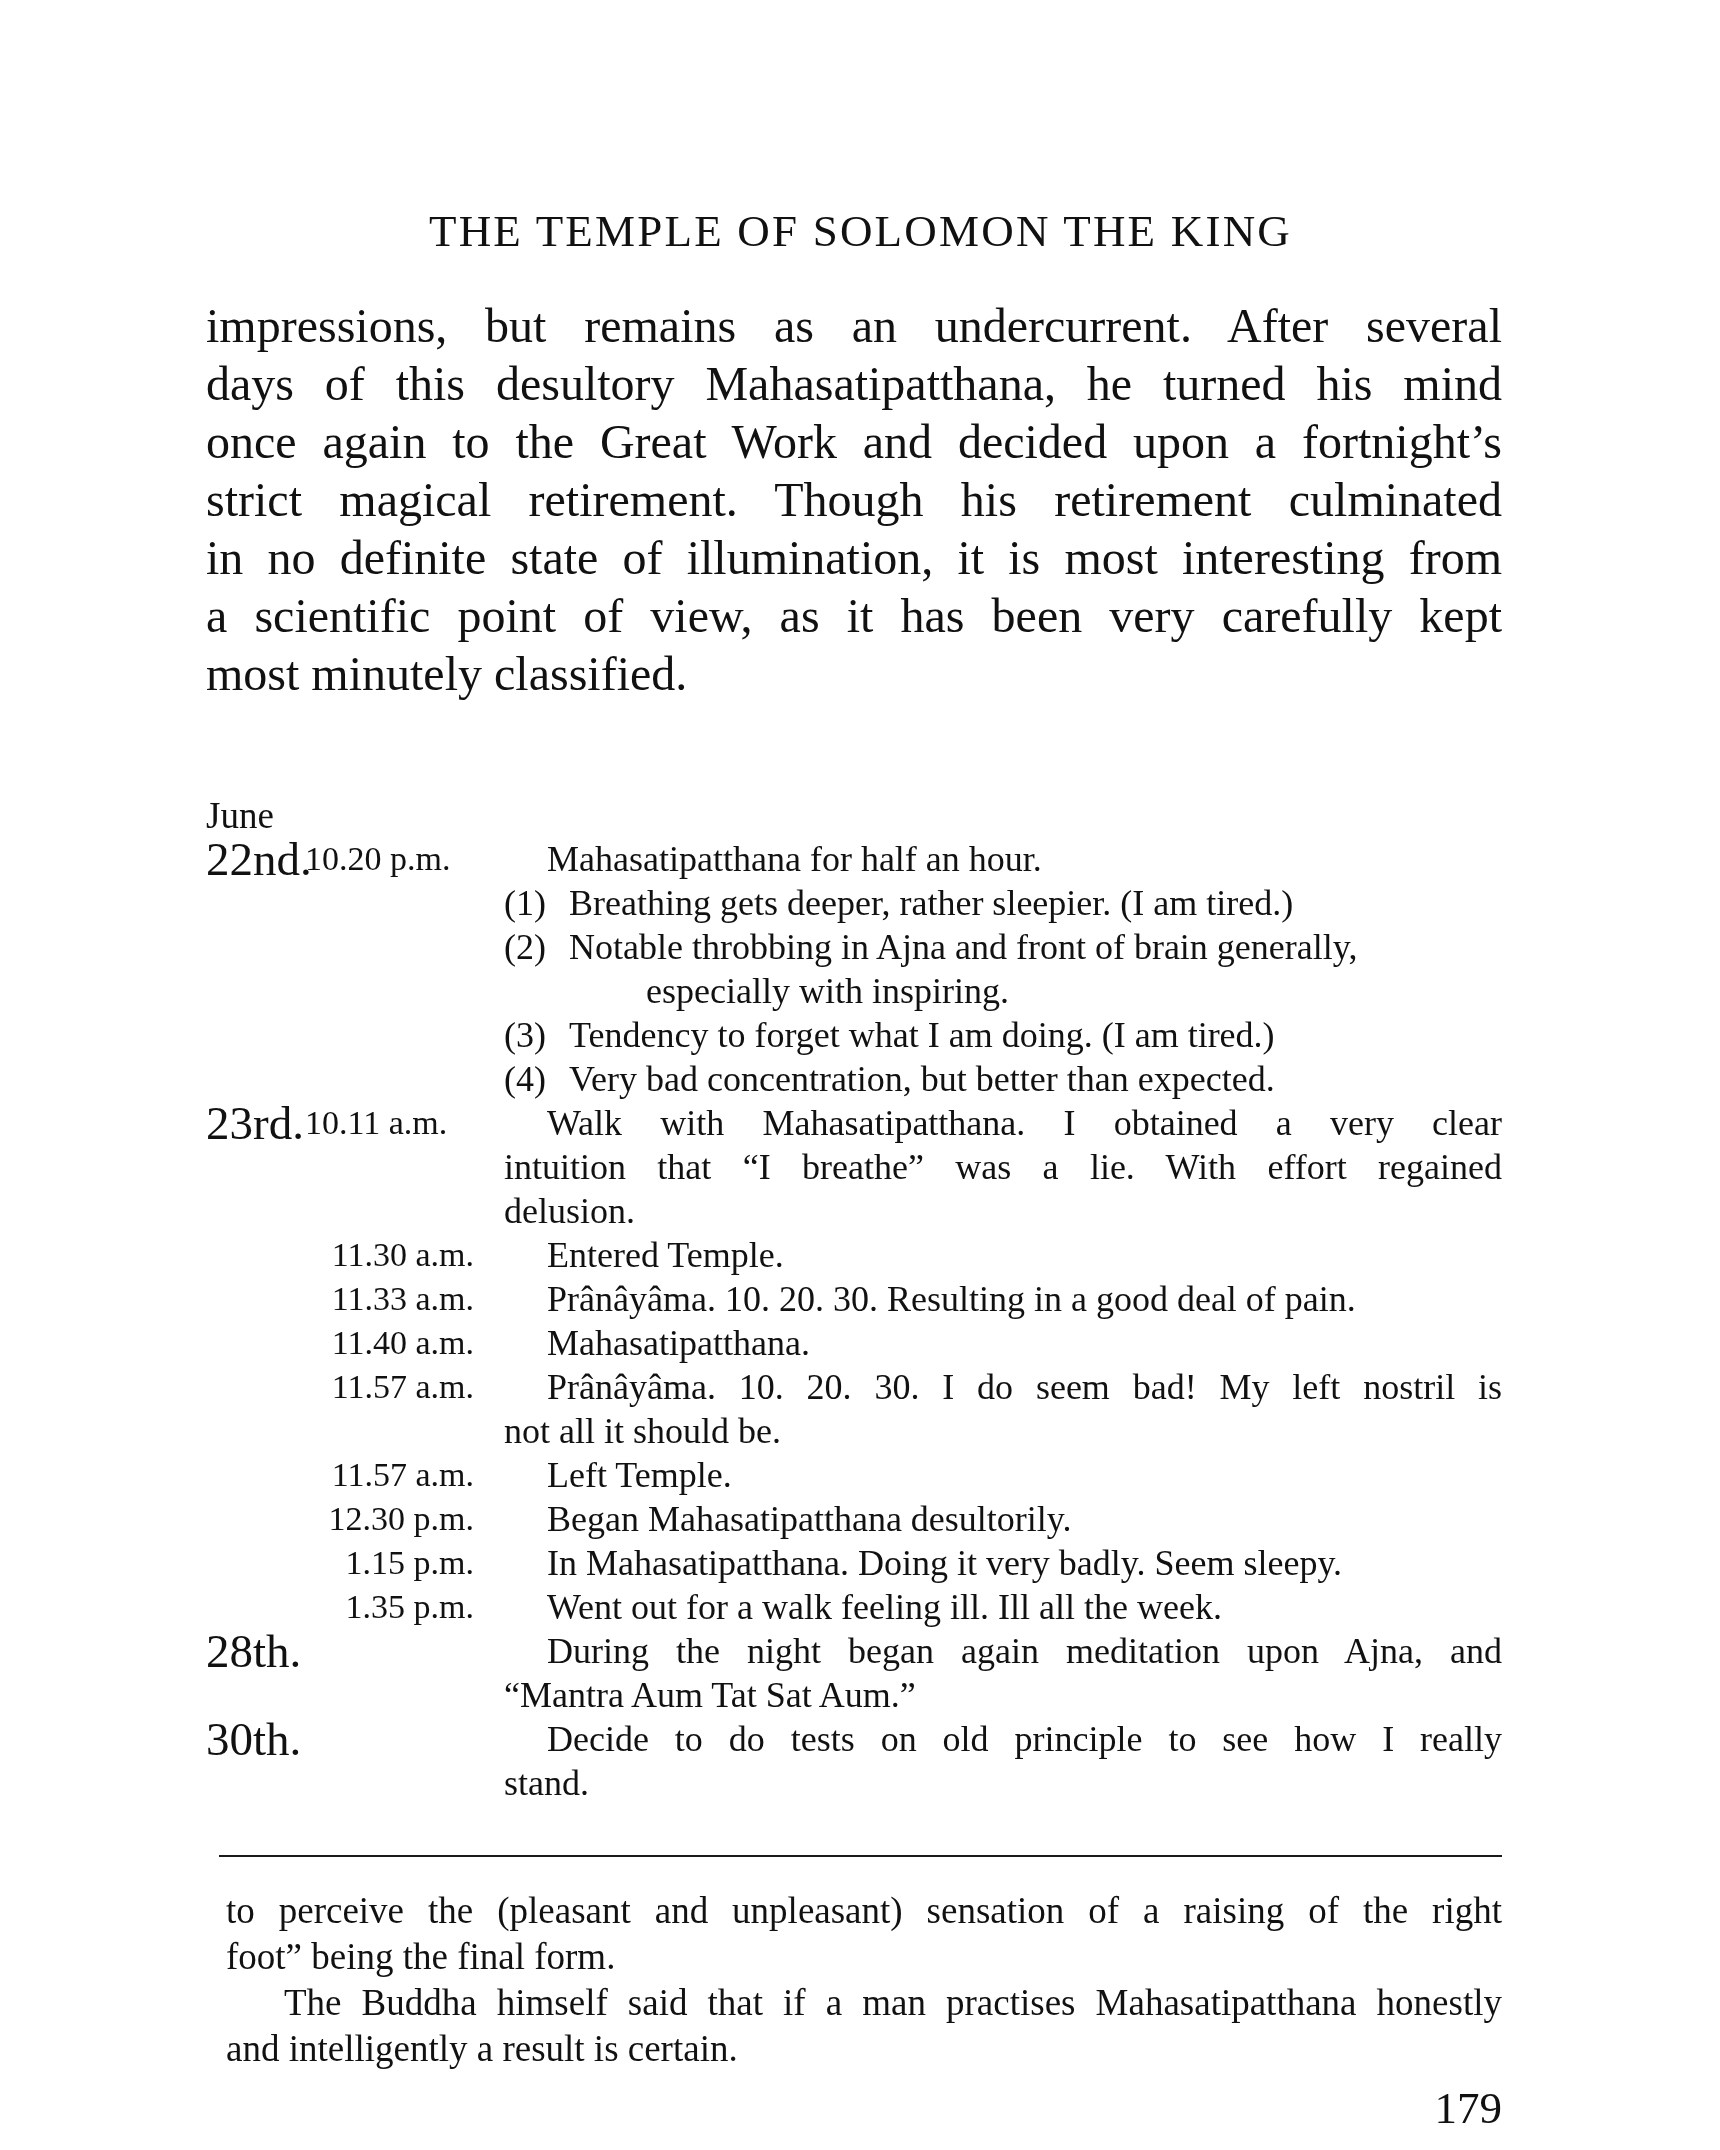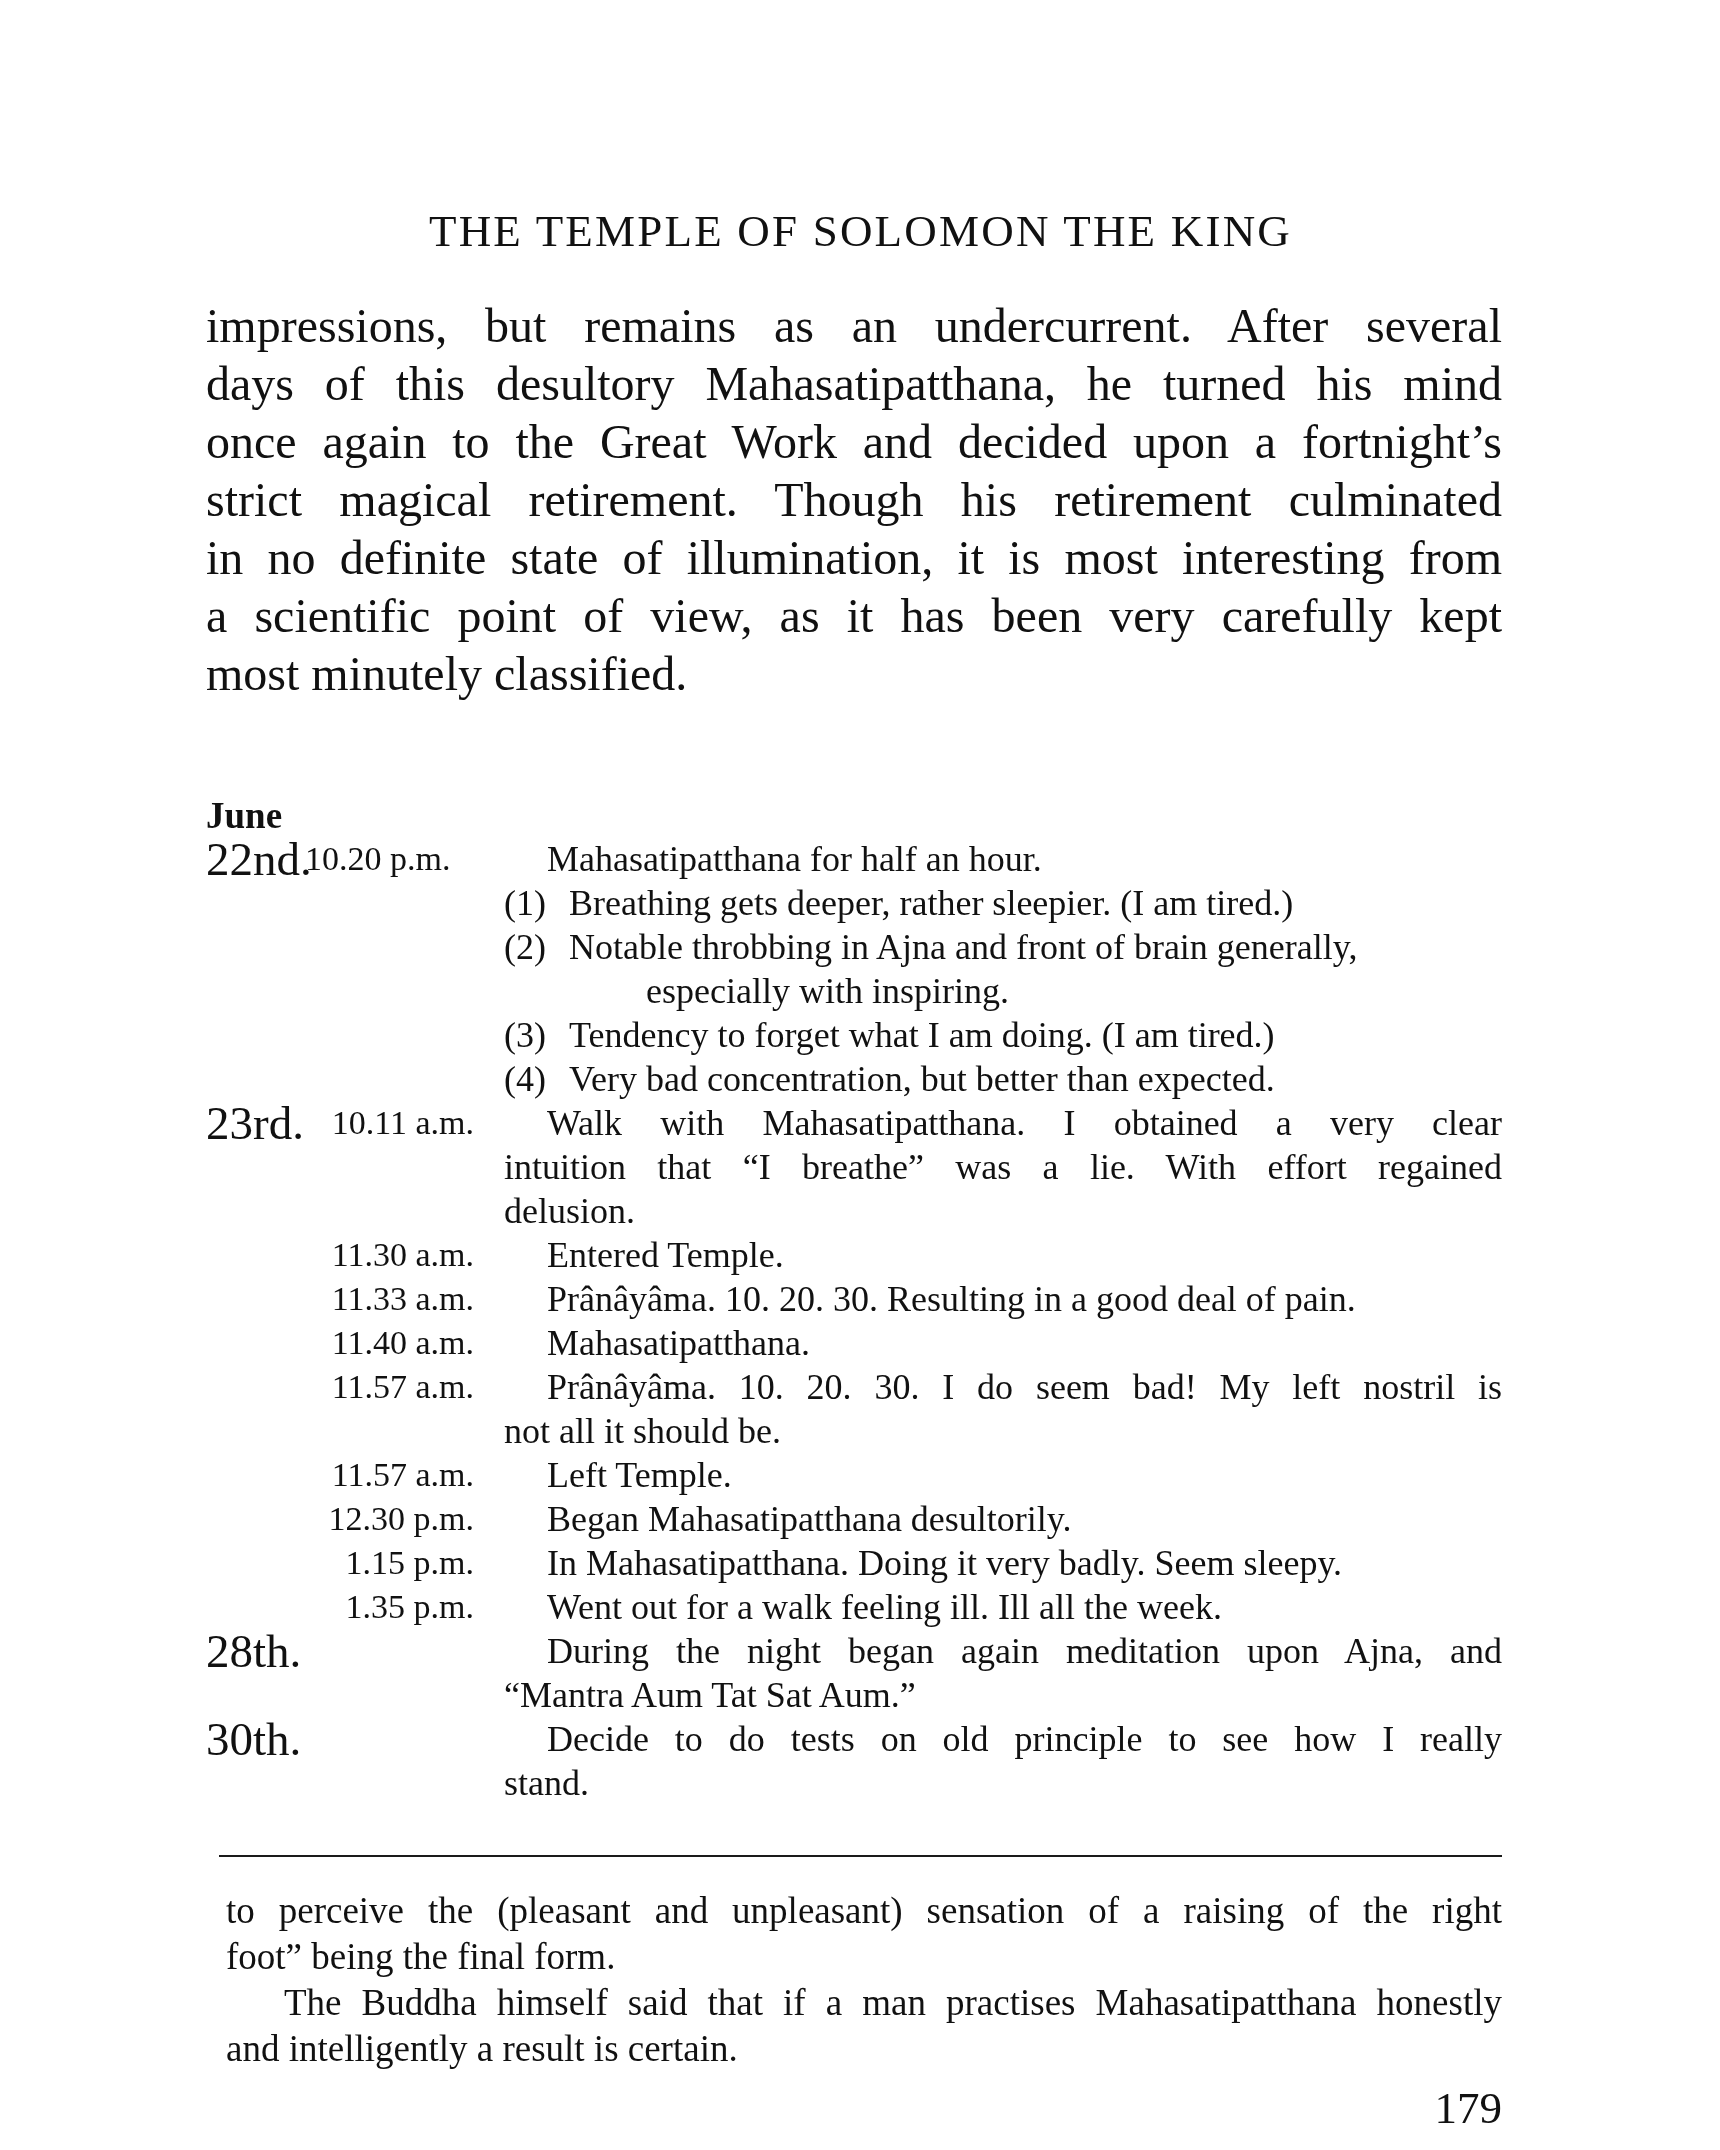--- a/index.html
+++ b/index.html
@@ -10,21 +10,21 @@
   .running-head { position: absolute; top: 209px; left: 0; width: 1721px; text-align: center;
                   font-size: 45px; letter-spacing: 2.2px; line-height: 1; }
 
   .body-para { position: absolute; left: 206px; width: 1296px; top: 297px;
                font-size: 48px; line-height: 58px; text-align: justify;
                text-align-last: left; hyphens: none; }
   .body-para span.line { display: block; text-align: justify; text-align-last: justify; white-space: nowrap; }
   .body-para span.line.last { text-align-last: left; }
 
   .journal { position: absolute; left: 206px; top: 794px; width: 1296px; font-size: 35px; }
-  .journal .month { height: 43px; line-height: 43px; font-size: 37px; font-weight: bold; }
+  .journal .month { height: 43px; line-height: 43px; font-size: 37px; }
   .row { position: relative; display: flex; align-items: flex-start; }
   .row .date { width: 99px; flex: none; font-size: 47px; line-height: 44px; }
   .row .time { width: 169px; flex: none; text-align: right; font-size: 34px; line-height: 44px; padding-right: 0; }
   .row .entry { position: relative; left: 30px; width: 998px; flex: none;
                 font-size: 36px; line-height: 44px; }
   .entry .first { display: block; text-indent: 43px; text-align: justify; text-align-last: justify; white-space: nowrap; }
   .entry .cont { display: block; text-align: justify; text-align-last: justify; white-space: nowrap; }
   .entry .cont.last, .entry .first.last { text-align-last: left; }
   .sub-item { display: block; padding-left: 0; white-space: nowrap; }
   .sub-item .num { display: inline-block; width: 65px; }
@@ -70,21 +70,21 @@
     <div style="margin-left:298px;width:998px;font-size:36px;line-height:44px;">
       <span class="sub-item"><span class="num">(1)</span><span>Breathing gets deeper, rather sleepier.  (I am tired.)</span></span>
       <span class="sub-item"><span class="num">(2)</span><span>Notable throbbing in Ajna and front of brain generally,</span></span>
       <span class="sub-indent">especially with inspiring.</span>
       <span class="sub-item"><span class="num">(3)</span><span>Tendency to forget what I am doing.  (I am tired.)</span></span>
       <span class="sub-item"><span class="num">(4)</span><span>Very bad concentration, but better than expected.</span></span>
     </div>
 
     <div class="row">
       <div class="date">23rd.</div>
-      <div class="time" style="text-align:right;">10.11 a.m.</div>
+      <div class="time" style="text-align:left;">10.11 a.m.</div>
       <div class="entry">
         <span class="first">Walk with Mahasatipatthana.  I obtained a very clear</span>
         <span class="cont">intuition that “I breathe” was a lie.  With effort regained</span>
         <span class="cont last">delusion.</span>
       </div>
     </div>
 
     <div class="row">
       <div class="date"></div>
       <div class="time">11.30 a.m.</div>

